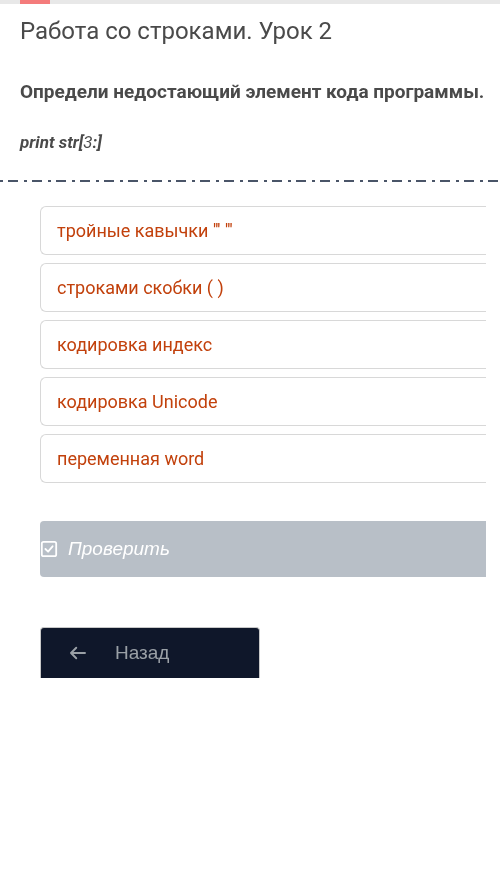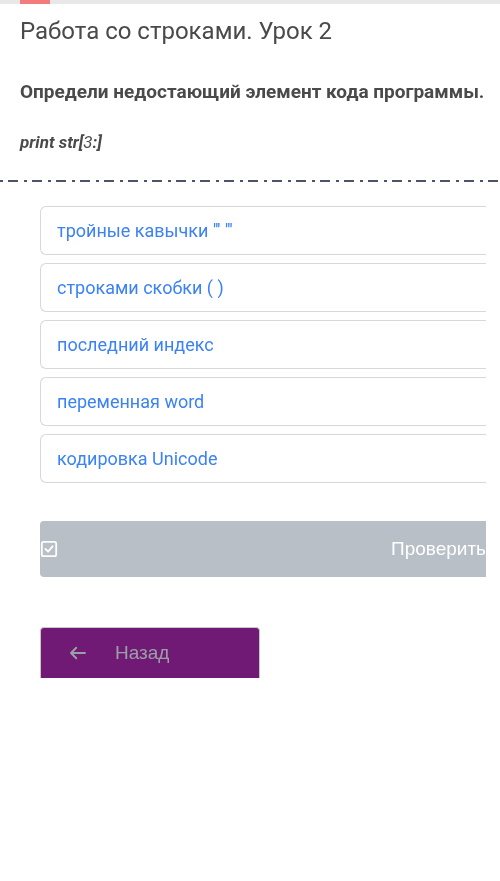--- a/index.html
+++ b/index.html
@@ -77,52 +77,53 @@
     .options-wrap {
       padding-left: 20px;
     }
     .option-item {
       border: 1px solid #d8d8d8;
       border-right: none;
       border-radius: 6px 0 0 6px;
       padding: 13px 16px;
       margin-bottom: 8px;
       font-size: 18px;
-      color: #3b82f6;
+      color: #c2410c;
       background: #ffffff;
       cursor: pointer;
     }
     .check-button {
       margin-top: 38px;
       margin-left: 20px;
       background: #b8bfc7;
       color: #ffffff;
       border: none;
       border-radius: 4px 0 0 4px;
       width: calc(100% - 20px);
       height: 56px;
       font-size: 19px;
       display: flex;
       align-items: center;
-      justify-content: space-between;
+      justify-content: flex-start;
       gap: 10px;
       cursor: pointer;
+      font-style: italic;
     }
     .check-icon {
       width: 18px;
       height: 18px;
       flex-shrink: 0;
     }
     .back-button {
       margin-top: 50px;
       margin-left: 20px;
       border: 1px solid #c8c8c8;
       border-bottom: none;
       border-radius: 4px 4px 0 0;
-      background: #701a75;
+      background: #0f172a;
       color: #9aa0a6;
       font-size: 19px;
       padding: 14px 28px;
       display: inline-flex;
       align-items: center;
       gap: 28px;
       cursor: pointer;
       width: 220px;
     }
     .arrow-icon {
@@ -145,23 +146,23 @@
 
   <div class="code-line">
     <span>print str[</span><span class="thin">3</span><span>:]</span>
   </div>
 
   <div class="divider"></div>
 
   <div class="options-wrap">
     <div class="option-item">тройные кавычки ''' '''</div>
     <div class="option-item">строками скобки ( )</div>
-    <div class="option-item">последний индекс</div>
+    <div class="option-item">кодировка индекс</div>
+    <div class="option-item">кодировка Unicode</div>
     <div class="option-item">переменная word</div>
-    <div class="option-item">кодировка Unicode</div>
   </div>
 
   <button class="check-button">
     <svg class="check-icon" viewBox="0 0 20 20" fill="none" stroke="#ffffff" stroke-width="2">
       <rect x="2" y="2" width="16" height="16" rx="2"></rect>
       <path d="M6 10 L9 13 L14 7" stroke-linecap="round" stroke-linejoin="round"></path>
     </svg>
     <span>Проверить</span>
   </button>
 

